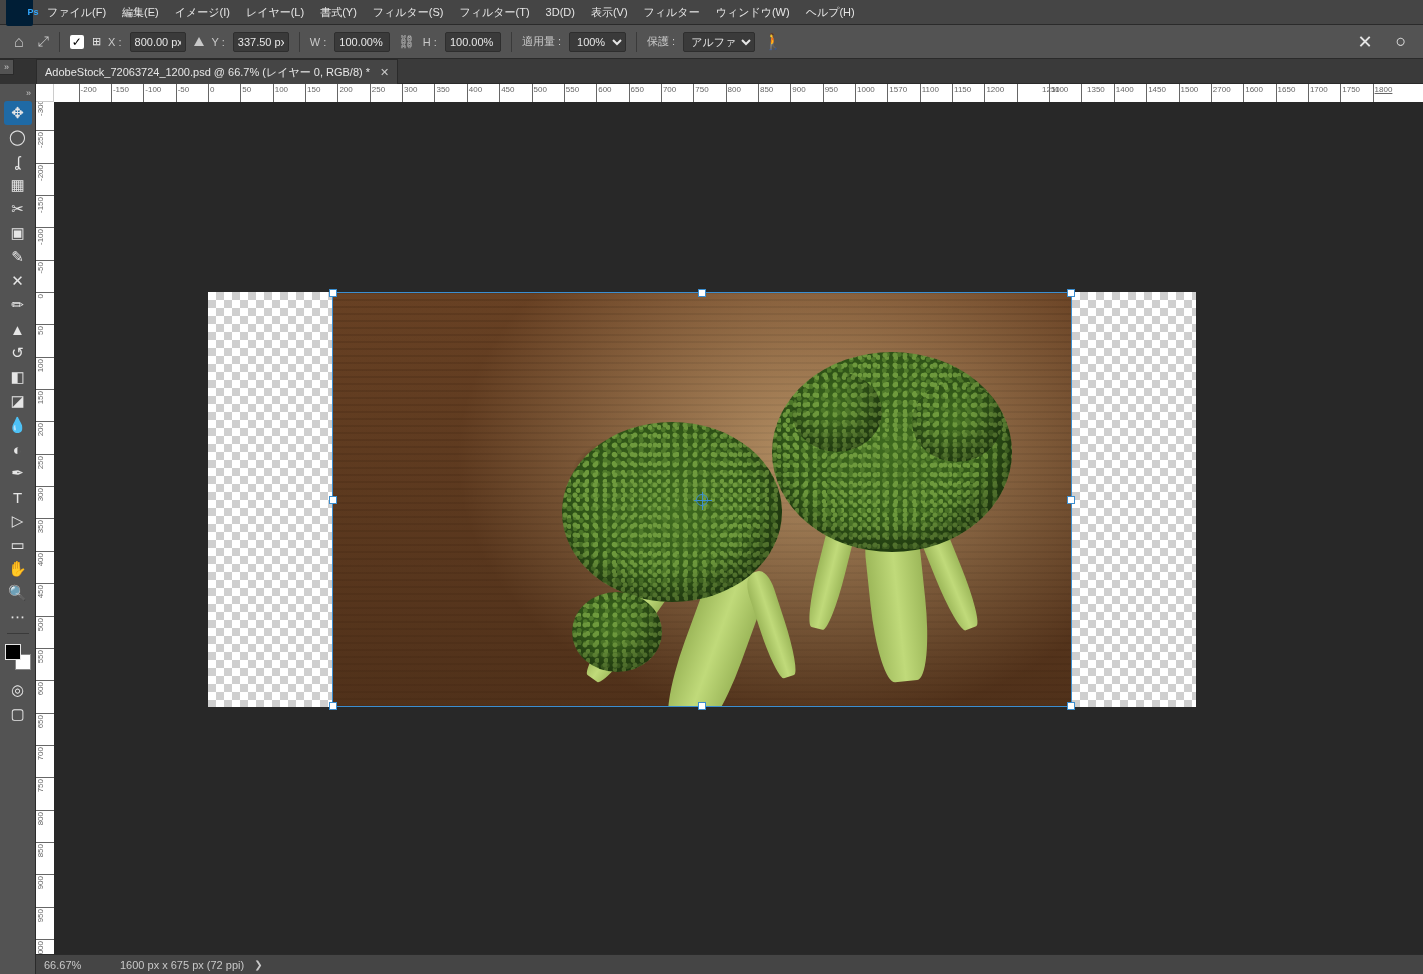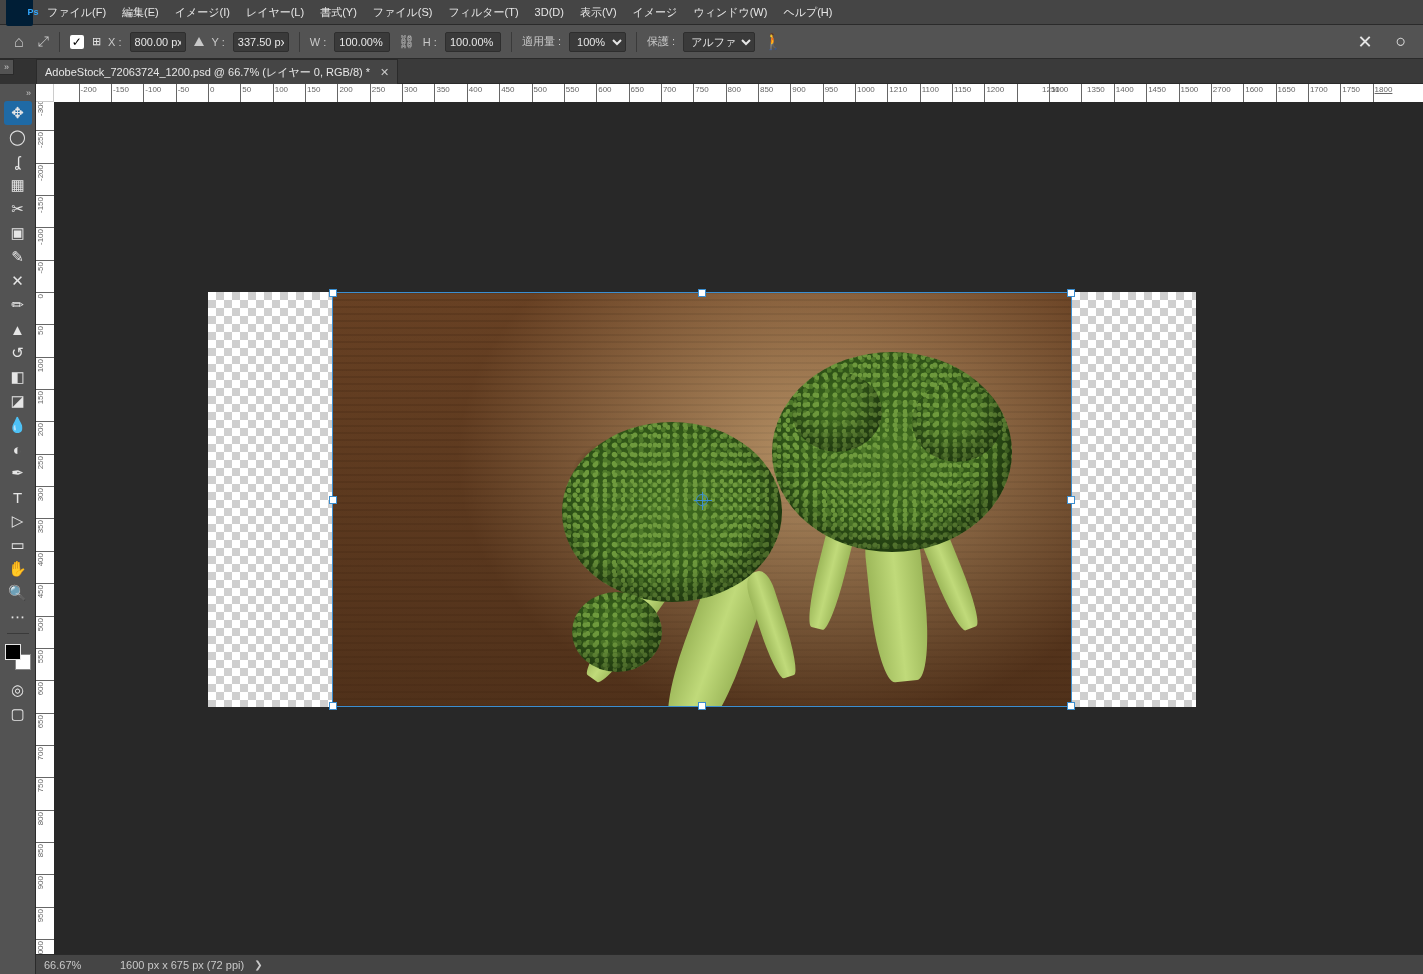--- a/index.html
+++ b/index.html
@@ -127,25 +127,25 @@
 <body>
 
 <div id="menubar">
   <div class="ps-logo">Ps</div>
 
 <div class="menu-item">ファイル(F)</div>
     <div class="menu-item">編集(E)</div>
     <div class="menu-item">イメージ(I)</div>
     <div class="menu-item">レイヤー(L)</div>
     <div class="menu-item">書式(Y)</div>
-    <div class="menu-item">ファイル(S)</div>
+    <div class="menu-item">フィルター(S)</div>
     <div class="menu-item">フィルター(T)</div>
     <div class="menu-item">3D(D)</div>
     <div class="menu-item">表示(V)</div>
-    <div class="menu-item">イメージ</div>
+    <div class="menu-item">フィルター</div>
     <div class="menu-item">ウィンドウ(W)</div>
     <div class="menu-item">ヘルプ(H)</div>
   </div>
 
 <div id="optionsbar">
   <span class="home">⌂</span>
   <span style="font-size:14px;color:var(--fg-dim);">⤢</span>
   <span class="sep"></span>
 
   <span class="check">✓</span>
@@ -276,21 +276,21 @@
         <div class="ticklbl" style="left: 673.6px;">800</div>
         <div class="tickmaj" style="left: 703.95px;"></div>
         <div class="ticklbl" style="left: 705.95px;">850</div>
         <div class="tickmaj" style="left: 736.3px;"></div>
         <div class="ticklbl" style="left: 738.3px;">900</div>
         <div class="tickmaj" style="left: 768.65px;"></div>
         <div class="ticklbl" style="left: 770.65px;">950</div>
         <div class="tickmaj" style="left: 801px;"></div>
         <div class="ticklbl" style="left: 803px;">1000</div>
         <div class="tickmaj" style="left: 833.35px;"></div>
-        <div class="ticklbl" style="left: 835.35px;">1210</div>
+        <div class="ticklbl" style="left: 835.35px;">1570</div>
         <div class="tickmaj" style="left: 865.7px;"></div>
         <div class="ticklbl" style="left: 867.7px;">1100</div>
         <div class="tickmaj" style="left: 898.05px;"></div>
         <div class="ticklbl" style="left: 900.05px;">1150</div>
         <div class="tickmaj" style="left: 930.4px;"></div>
         <div class="ticklbl" style="left: 932.4px;">1200</div>
         <div class="tickmaj" style="left: 962.75px;"></div>
         <div class="ticklbl" style="left: 988px;">1250</div>
         <div class="tickmaj" style="left: 995.1px;"></div>
         <div class="ticklbl" style="left: 997.1px;">1100</div>

